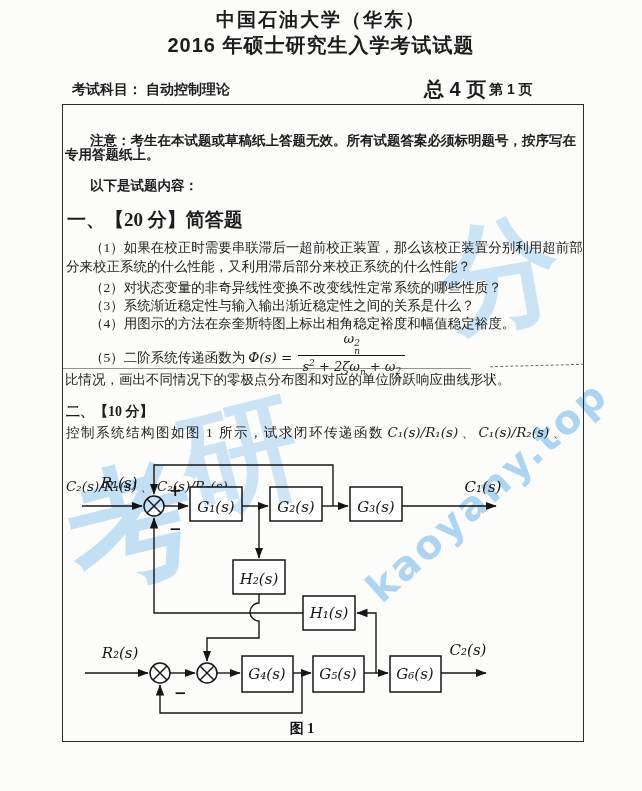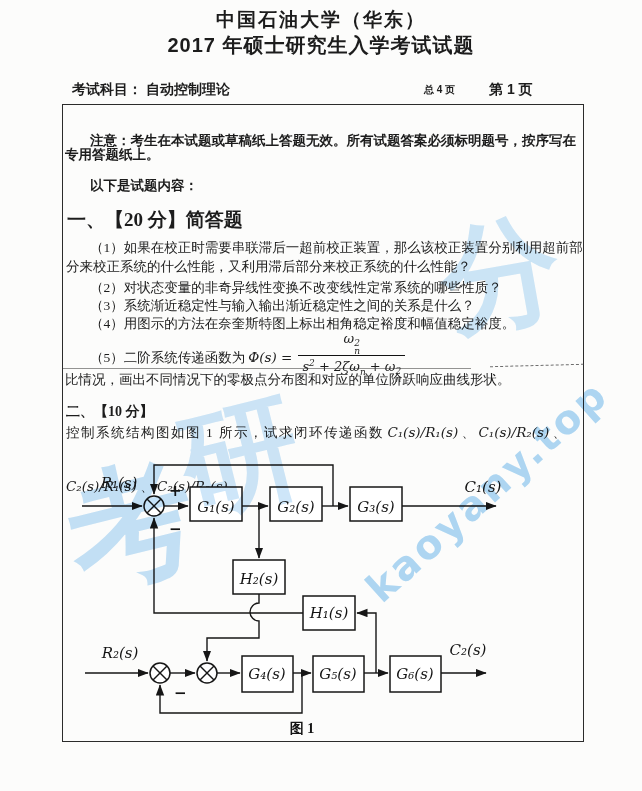--- a/index.html
+++ b/index.html
@@ -30,25 +30,25 @@
   svg text{font-family:"DejaVu Serif","DejaVu Sans",serif;font-style:italic;font-size:15px;fill:#141414;}
   svg text.sign{font-family:"DejaVu Sans",sans-serif;font-style:normal;font-weight:bold;}
   svg text.cjk{font-family:"Liberation Serif",serif;font-style:normal;font-weight:bold;font-size:14px;}
   svg .wire{stroke:#161616;stroke-width:1.4;fill:none;}
   svg .blk{stroke:#161616;stroke-width:1.5;fill:#fff;}
 </style>
 </head>
 <body>
 
 <div class="ln title1 heiti">中国石油大学（华东）</div>
-<div class="ln title2 heiti">2017 年硕士研究生入学考试试题</div>
+<div class="ln title2 heiti">2016 年硕士研究生入学考试试题</div>
 
 <div class="ln b heiti" style="top:81px;left:72px;font-size:14px;">考试科目：</div>
 <div class="ln b heiti" style="top:81px;left:146px;font-size:14px;">自动控制理论</div>
-<div class="ln b heiti" style="top:81px;left:424px;font-size:10px;">总 4 页</div>
+<div class="ln b heiti" style="top:81px;left:424px;font-size:20px;">总 4 页</div>
 <div class="ln b heiti" style="top:81px;left:489px;font-size:14px;">第 1 页</div>
 
 <div class="abs frame"></div>
 
 <div class="ln b" style="top:124px;left:90px;margin-top:8px;">注意：考生在本试题或草稿纸上答题无效。所有试题答案必须标明题号，按序写在</div>
 <div class="ln b" style="top:146px;left:53px;margin-left:12px;">专用答题纸上。</div>
 <div class="ln b" style="top:177px;left:90px;">以下是试题内容：</div>
 
 <div class="ln b" style="top:211px;left:67px;font-size:19px;">一、【20 分】简答题</div>
 <div class="ln" style="top:239px;left:90px;">（1）如果在校正时需要串联滞后一超前校正装置，那么该校正装置分别利用超前部</div>

